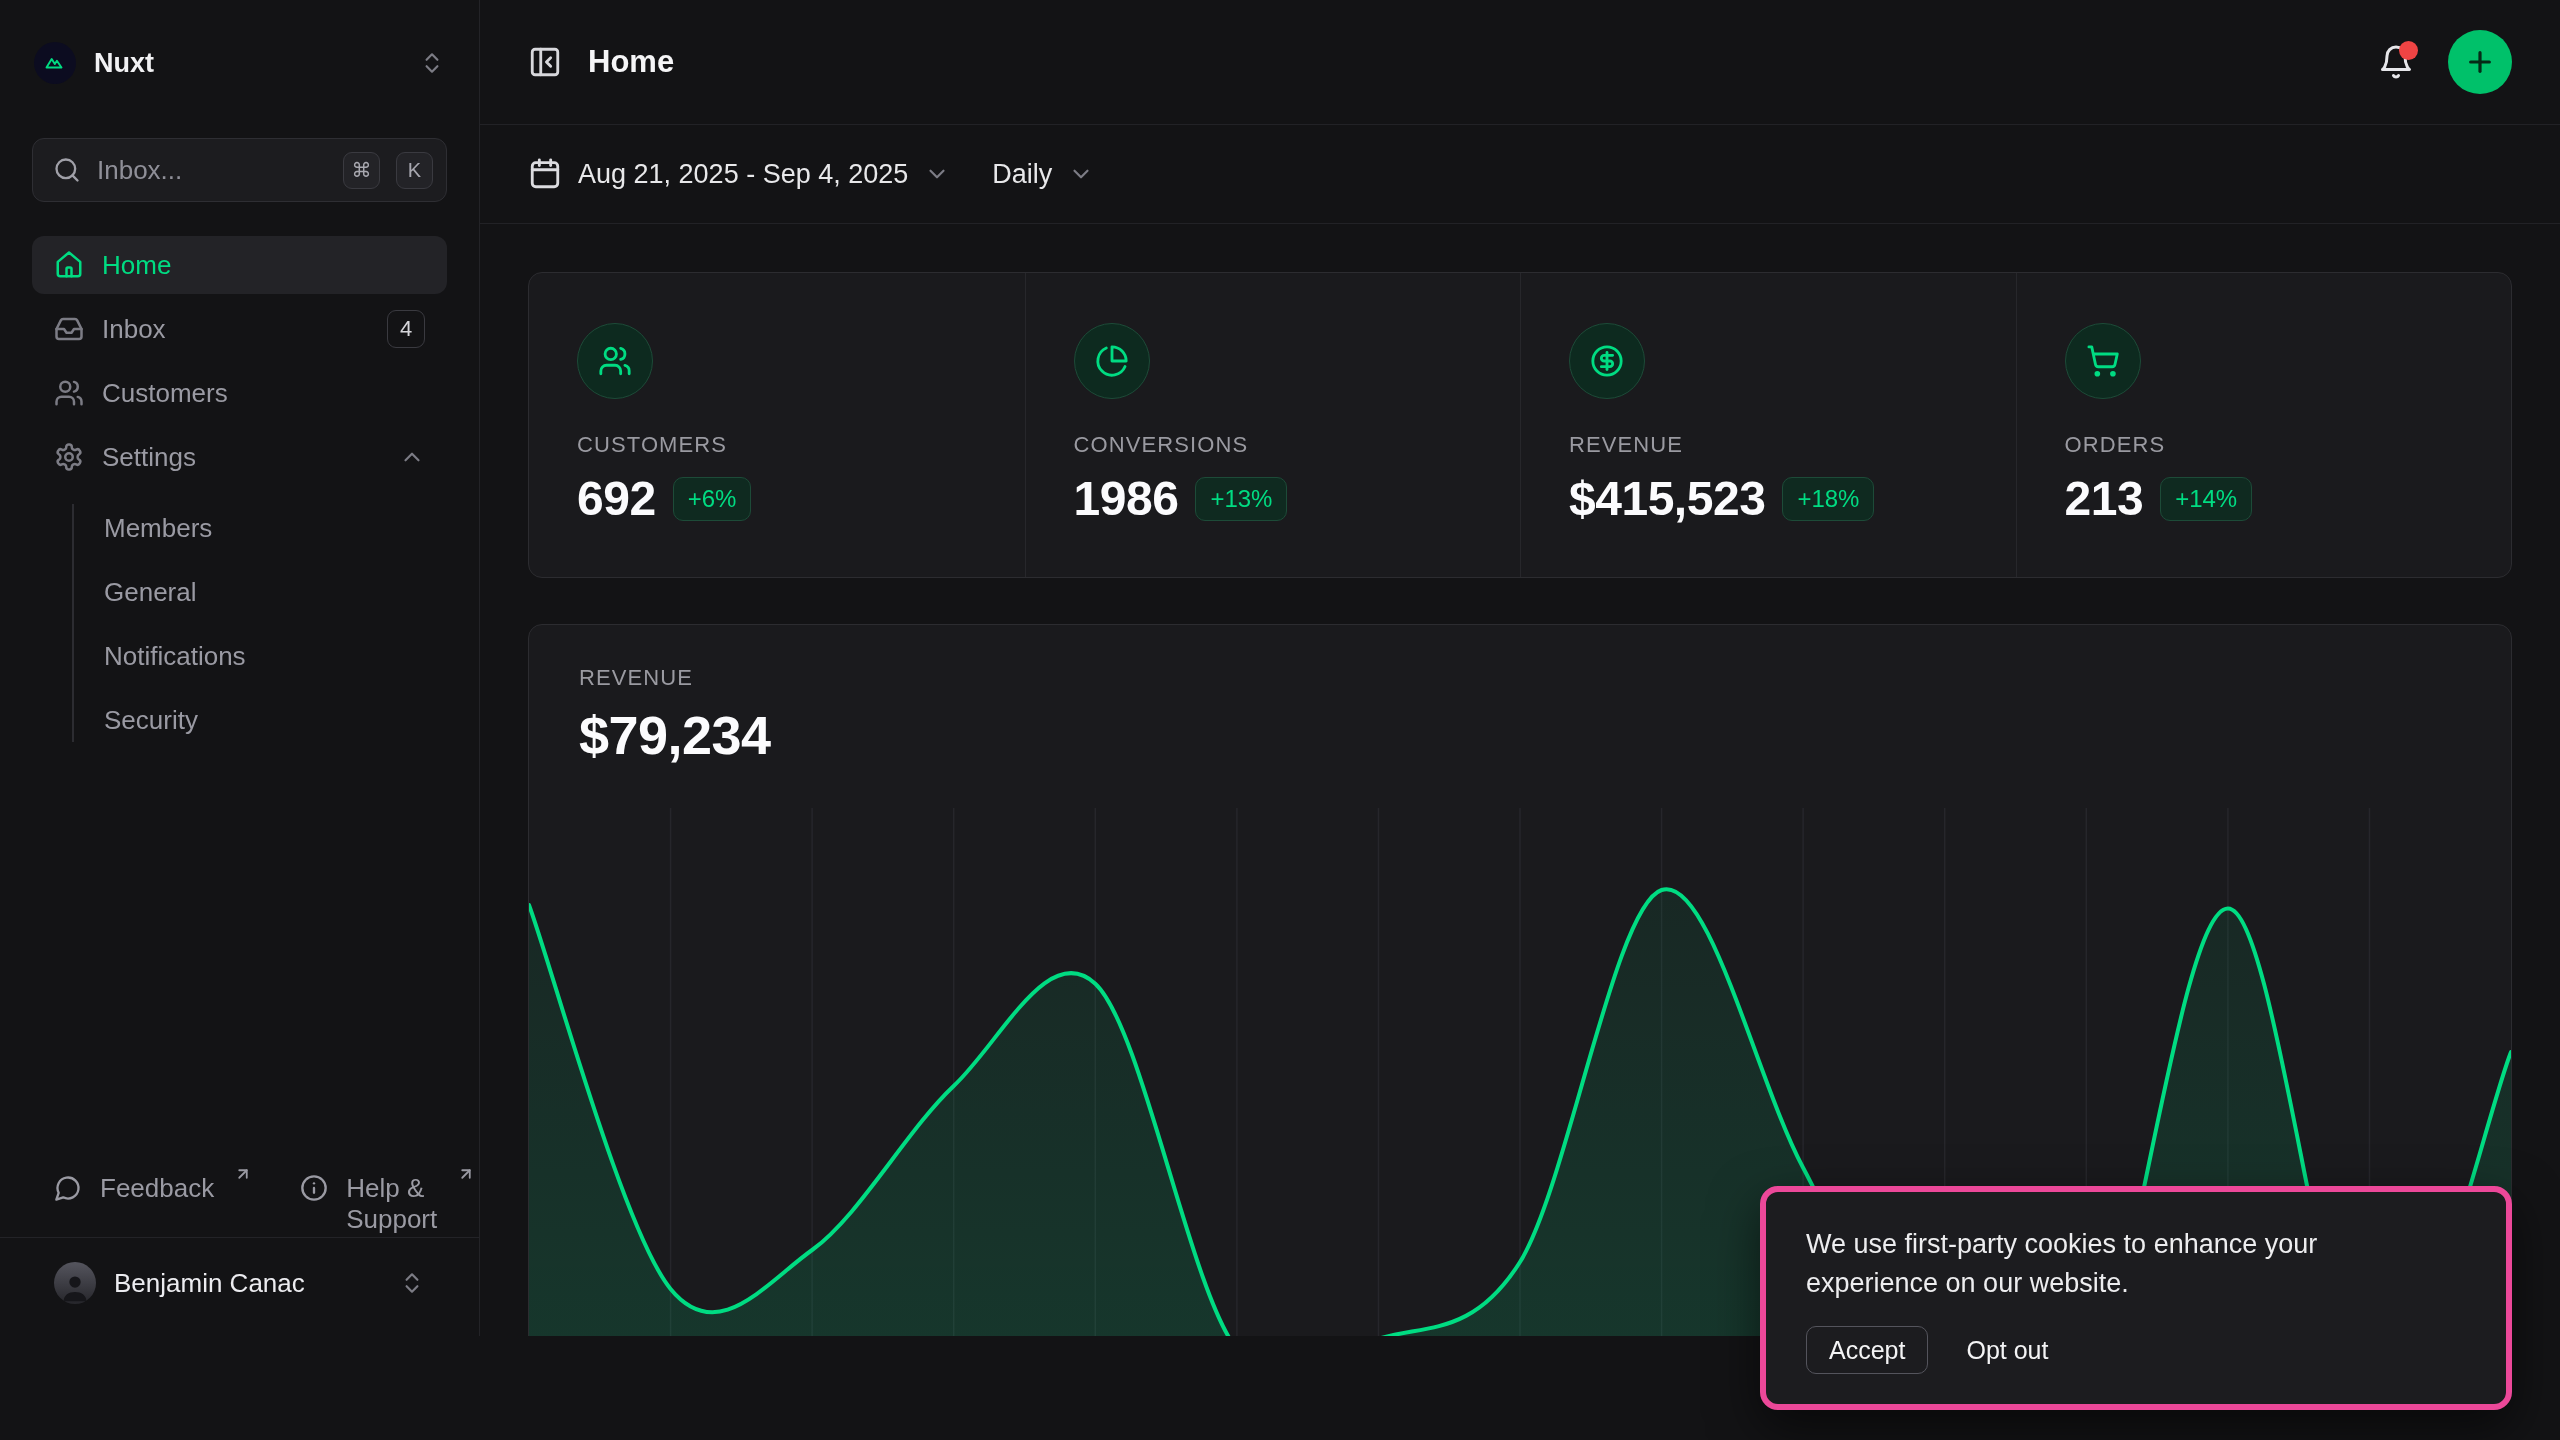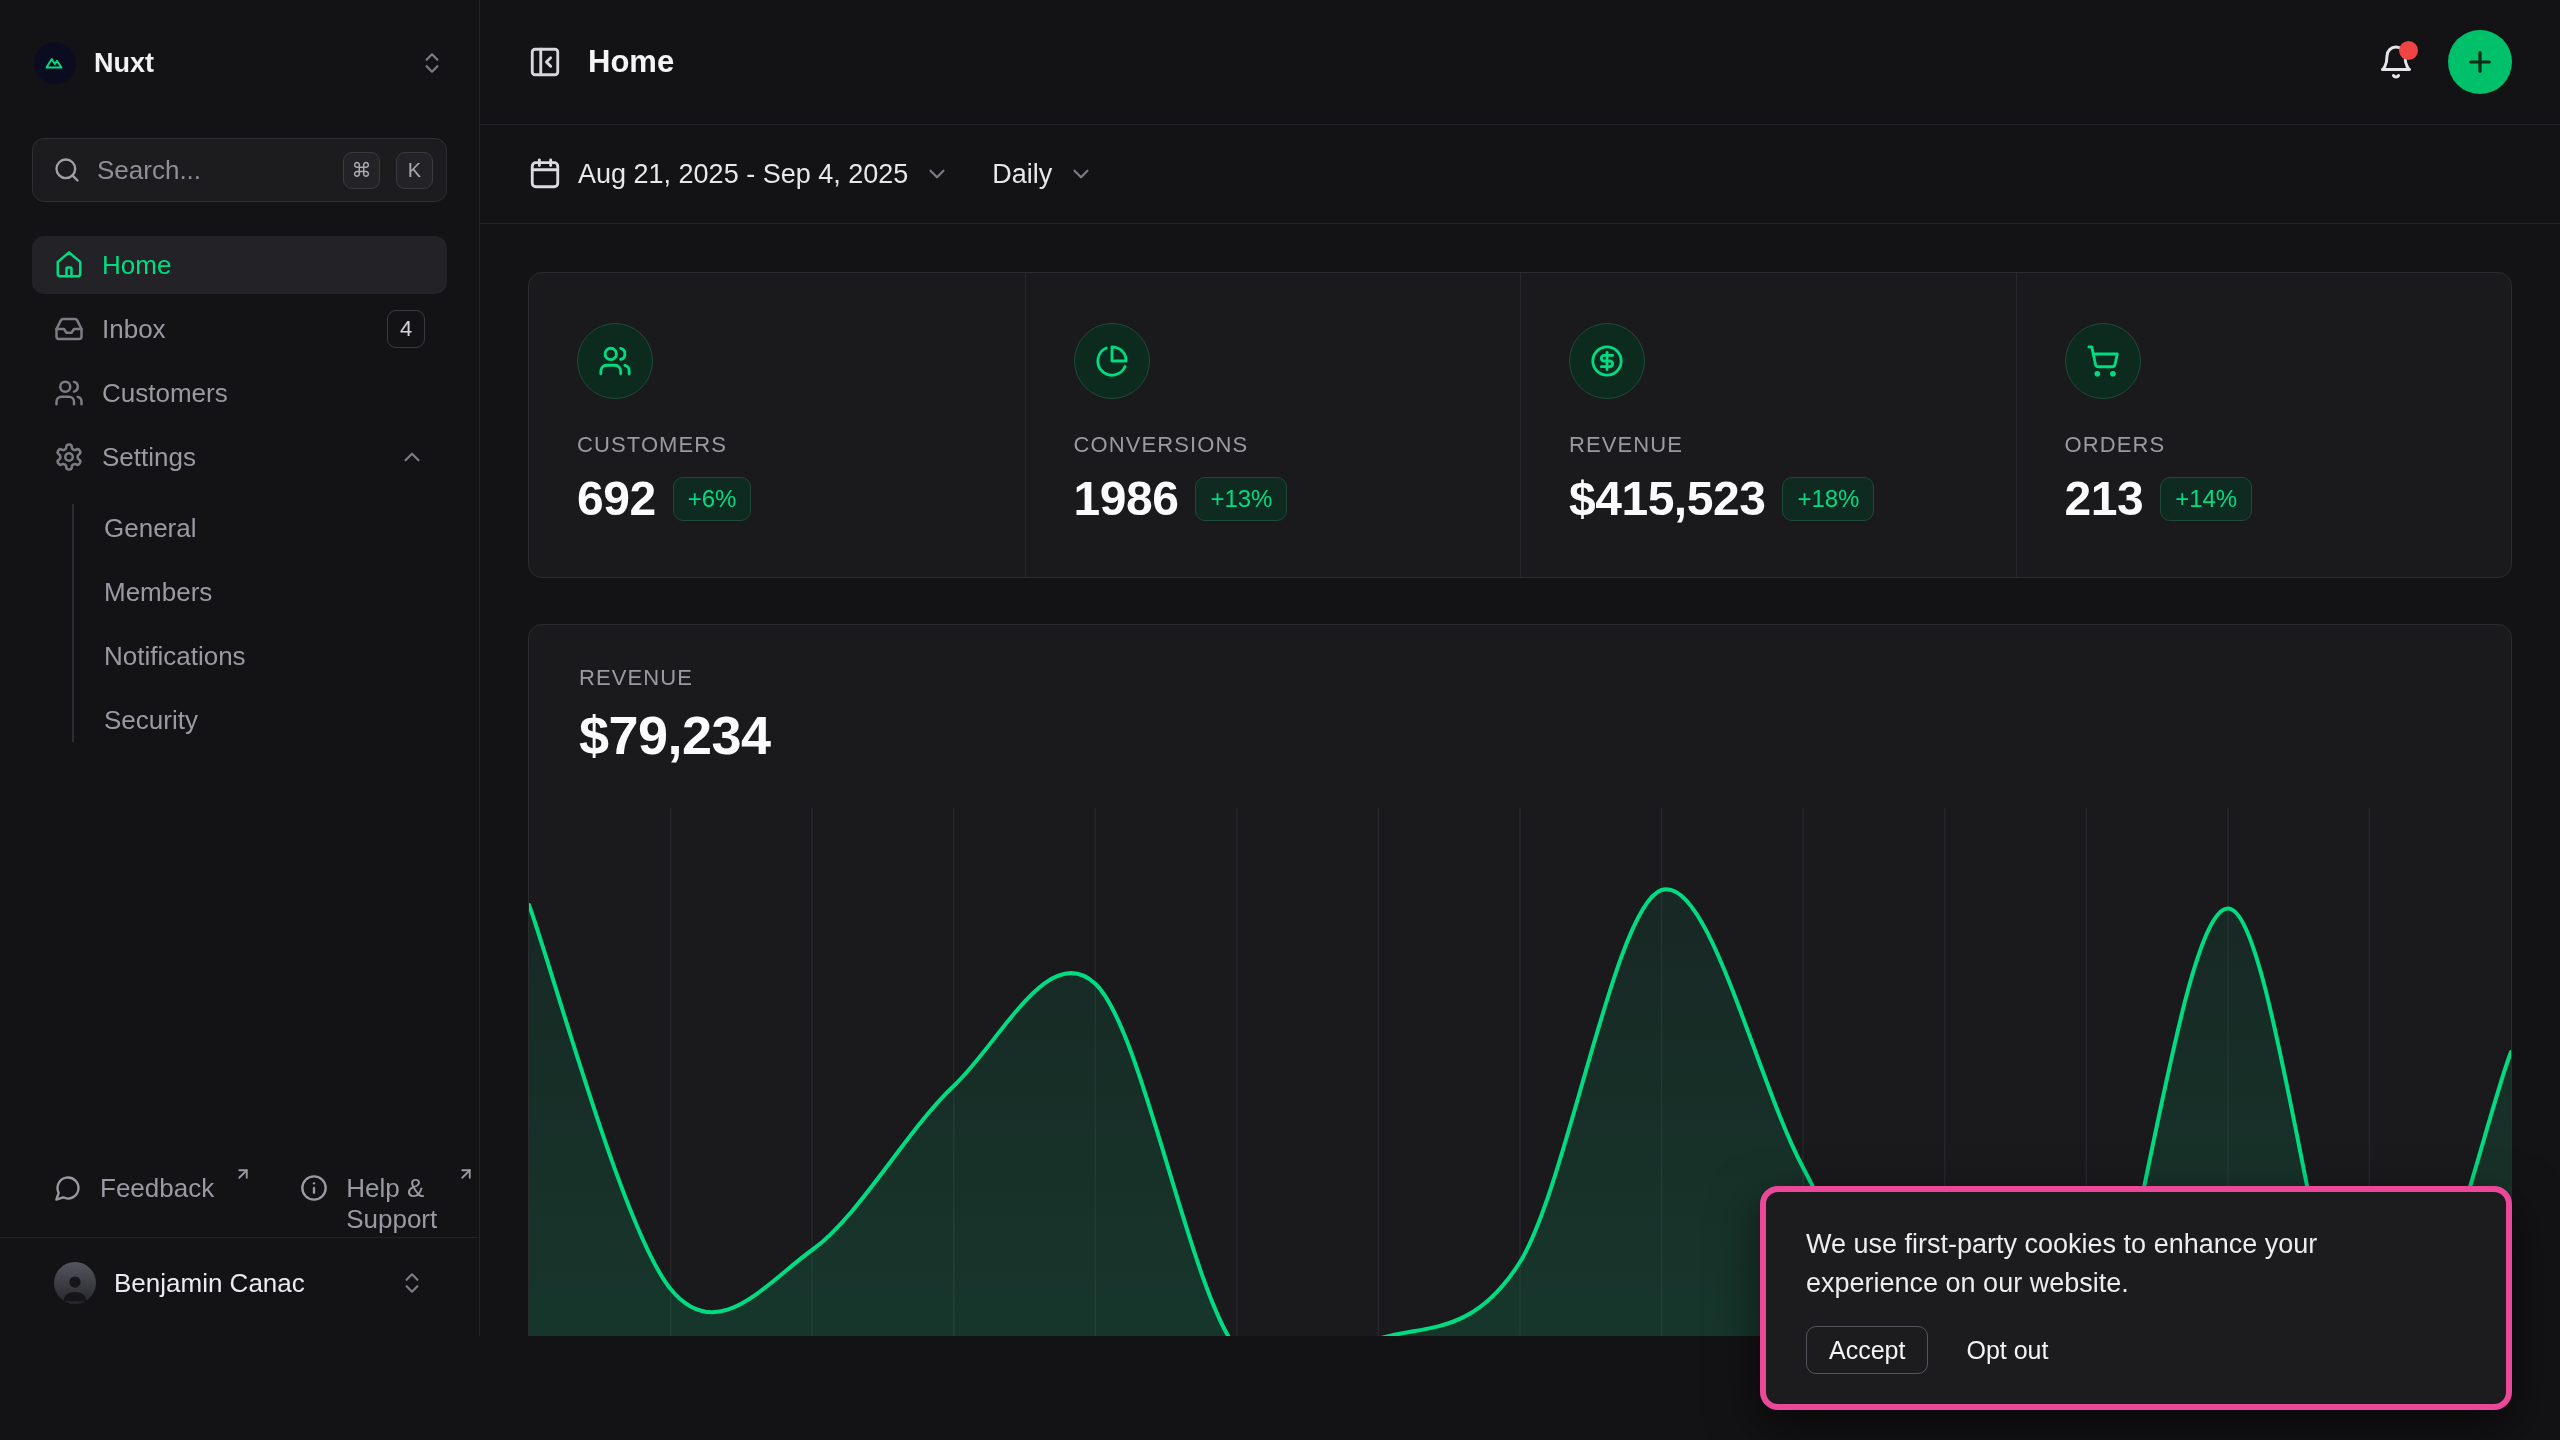--- a/index.html
+++ b/index.html
@@ -125,21 +125,21 @@
       </span>
     </div>
 
     <div class="search-box">
       <span class="search-ic">
         <svg width="28" height="28" viewBox="0 0 24 24" fill="none" stroke="currentColor" stroke-width="2" stroke-linecap="round">
             <circle cx="11" cy="11" r="8"></circle>
             <path d="m21 21-4.35-4.35"></path>
           </svg>
       </span>
-      <span class="search-ph">Search...</span>
+      <span class="search-ph">Inbox...</span>
       <span class="kbd">⌘</span>
       <span class="kbd">K</span>
     </div>
 
     <nav>
       <div class="nav-item active">
         <span class="muted-ic" style="color:#00dc82">
           <svg width="30" height="30" viewBox="0 0 24 24" fill="none" stroke="currentColor" stroke-width="2" stroke-linecap="round" stroke-linejoin="round">
               <path d="m3 9.5 9-7.5 9 7.5V19a2 2 0 0 1-2 2H5a2 2 0 0 1-2-2z"></path>
               <path d="M10 21v-6a1 1 0 0 1 1-1h2a1 1 0 0 1 1 1v6"></path>
@@ -180,22 +180,22 @@
         </span>
         <span class="lbl">Settings</span>
         <span class="muted-ic">
           <svg width="26" height="26" viewBox="0 0 24 24" fill="none" stroke="currentColor" stroke-width="2" stroke-linecap="round" stroke-linejoin="round">
               <path d="m18 15-6-6-6 6"></path>
             </svg>
         </span>
       </div>
 
       <div class="nav-children">
+        <div class="child-item">Members</div>
         <div class="child-item">General</div>
-        <div class="child-item">Members</div>
         <div class="child-item">Notifications</div>
         <div class="child-item">Security</div>
       </div>
     </nav>
 
     <div class="sb-footer">
       <div class="sb-link">
         <span class="ic">
           <svg width="28" height="28" viewBox="0 0 24 24" fill="none" stroke="currentColor" stroke-width="2" stroke-linecap="round" stroke-linejoin="round">
               <path d="M7.9 20A9 9 0 1 0 4 16.1L2 22Z"></path>

